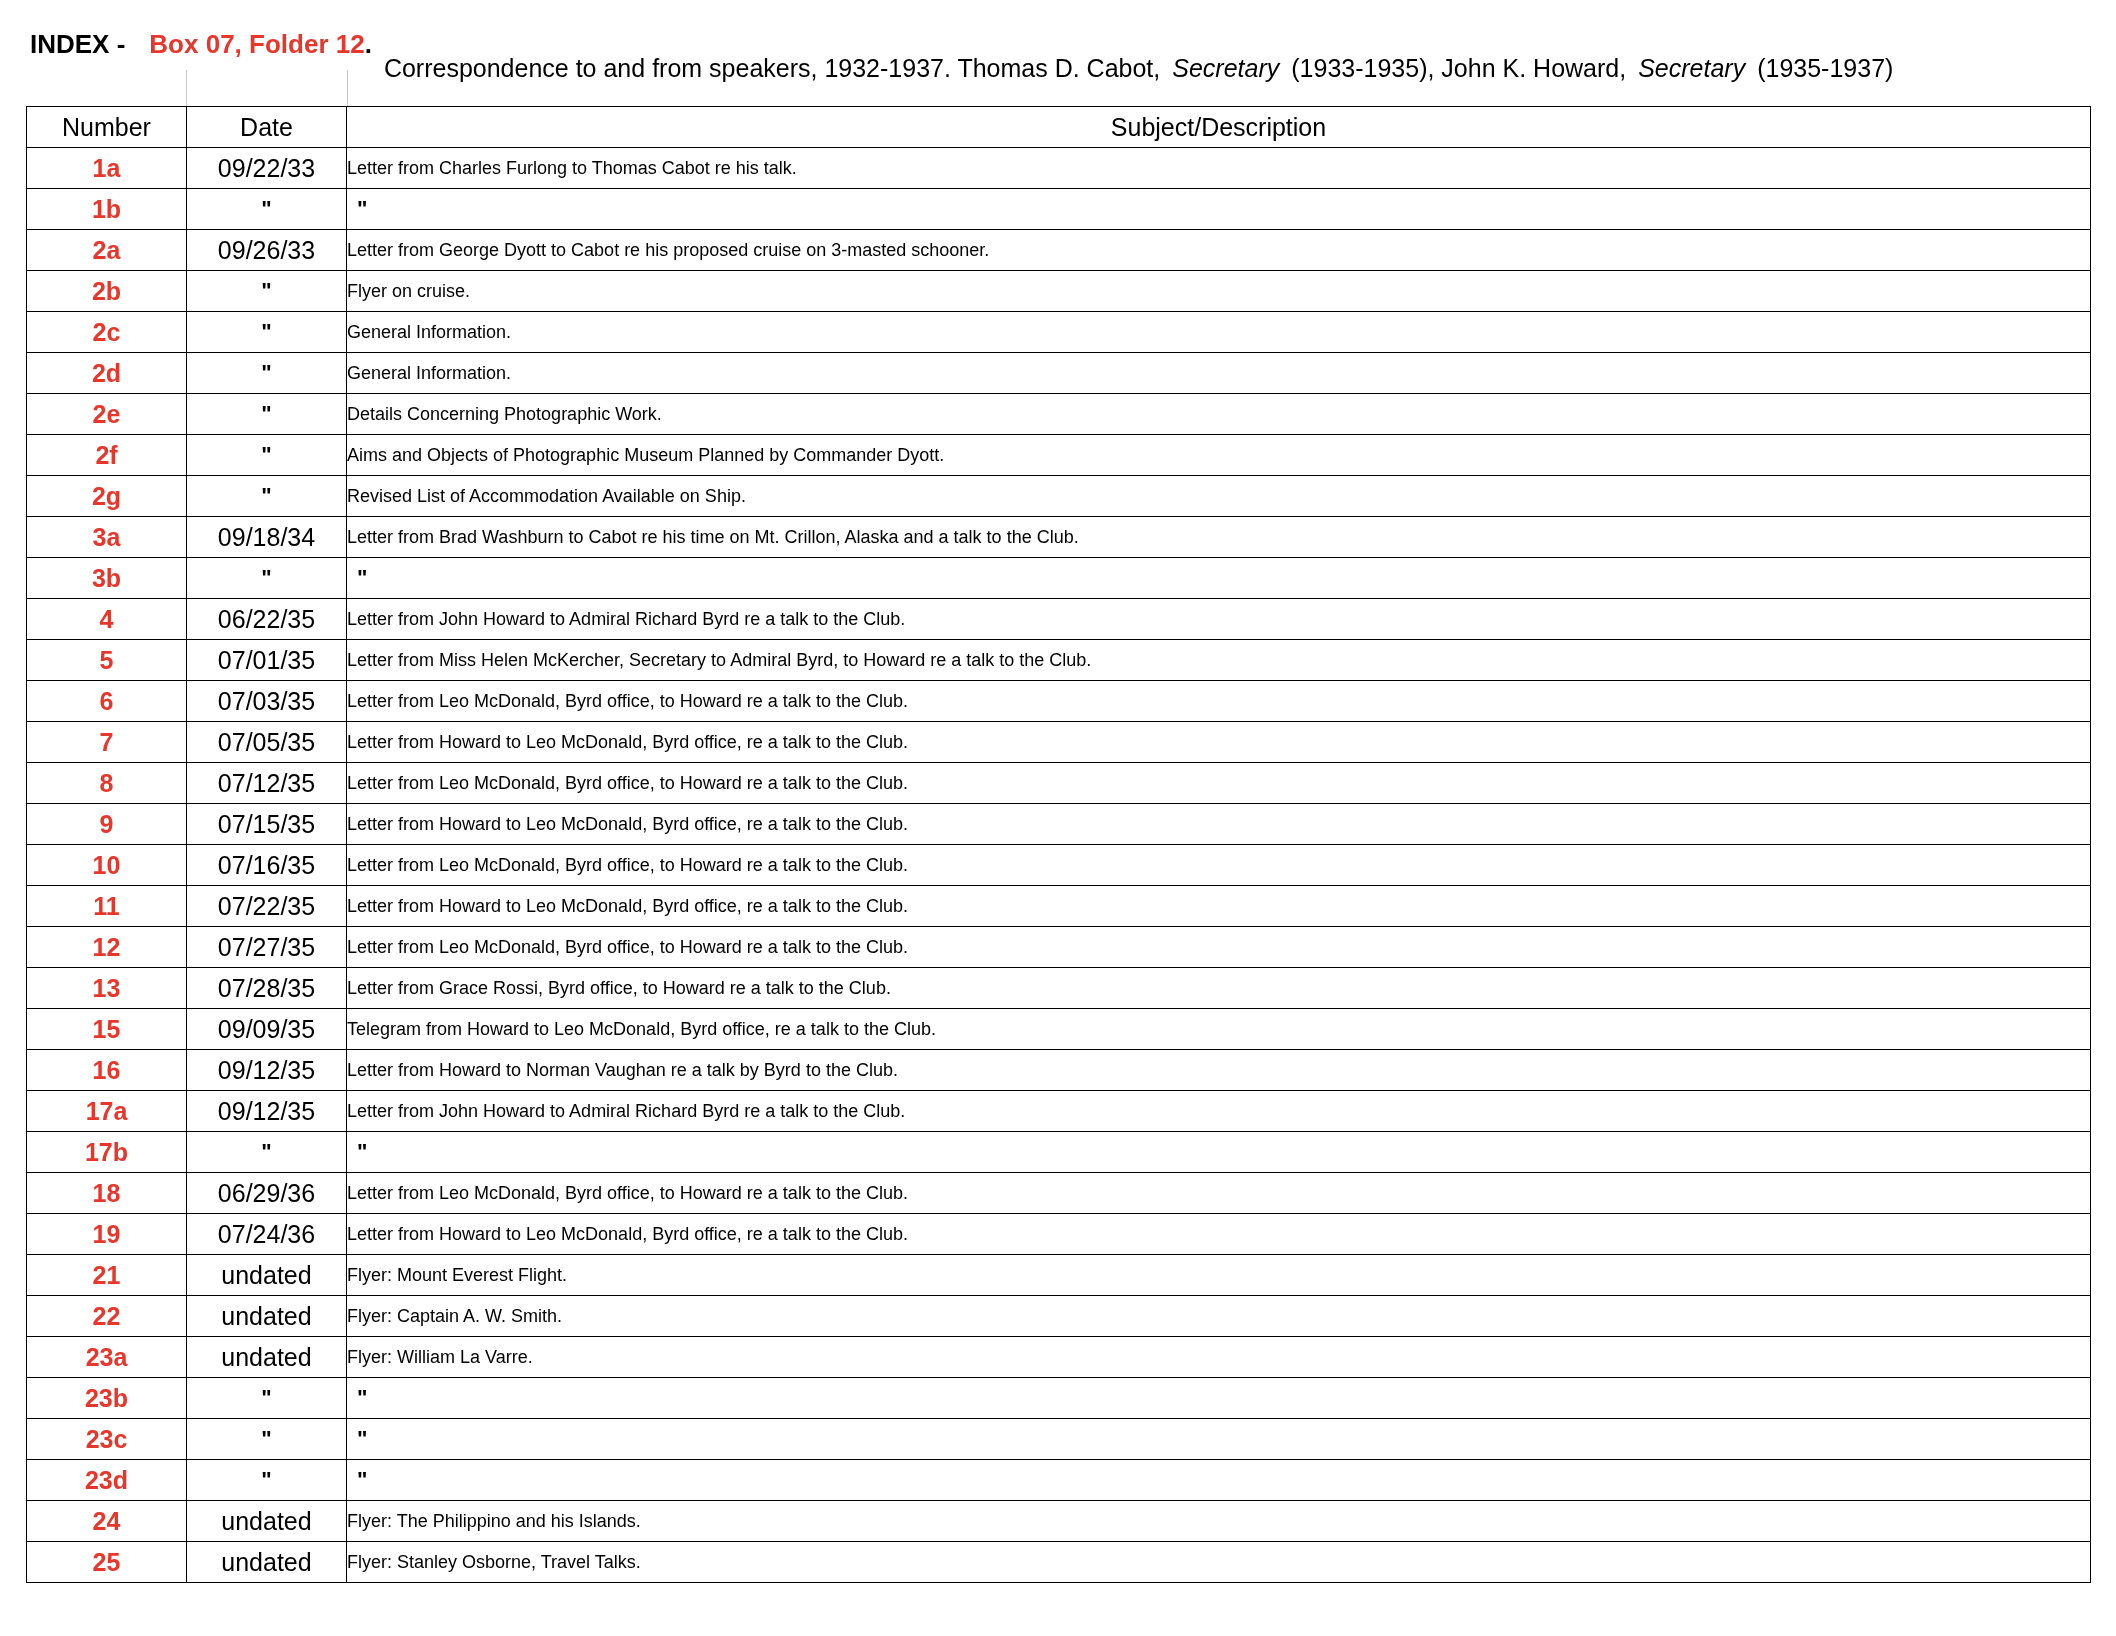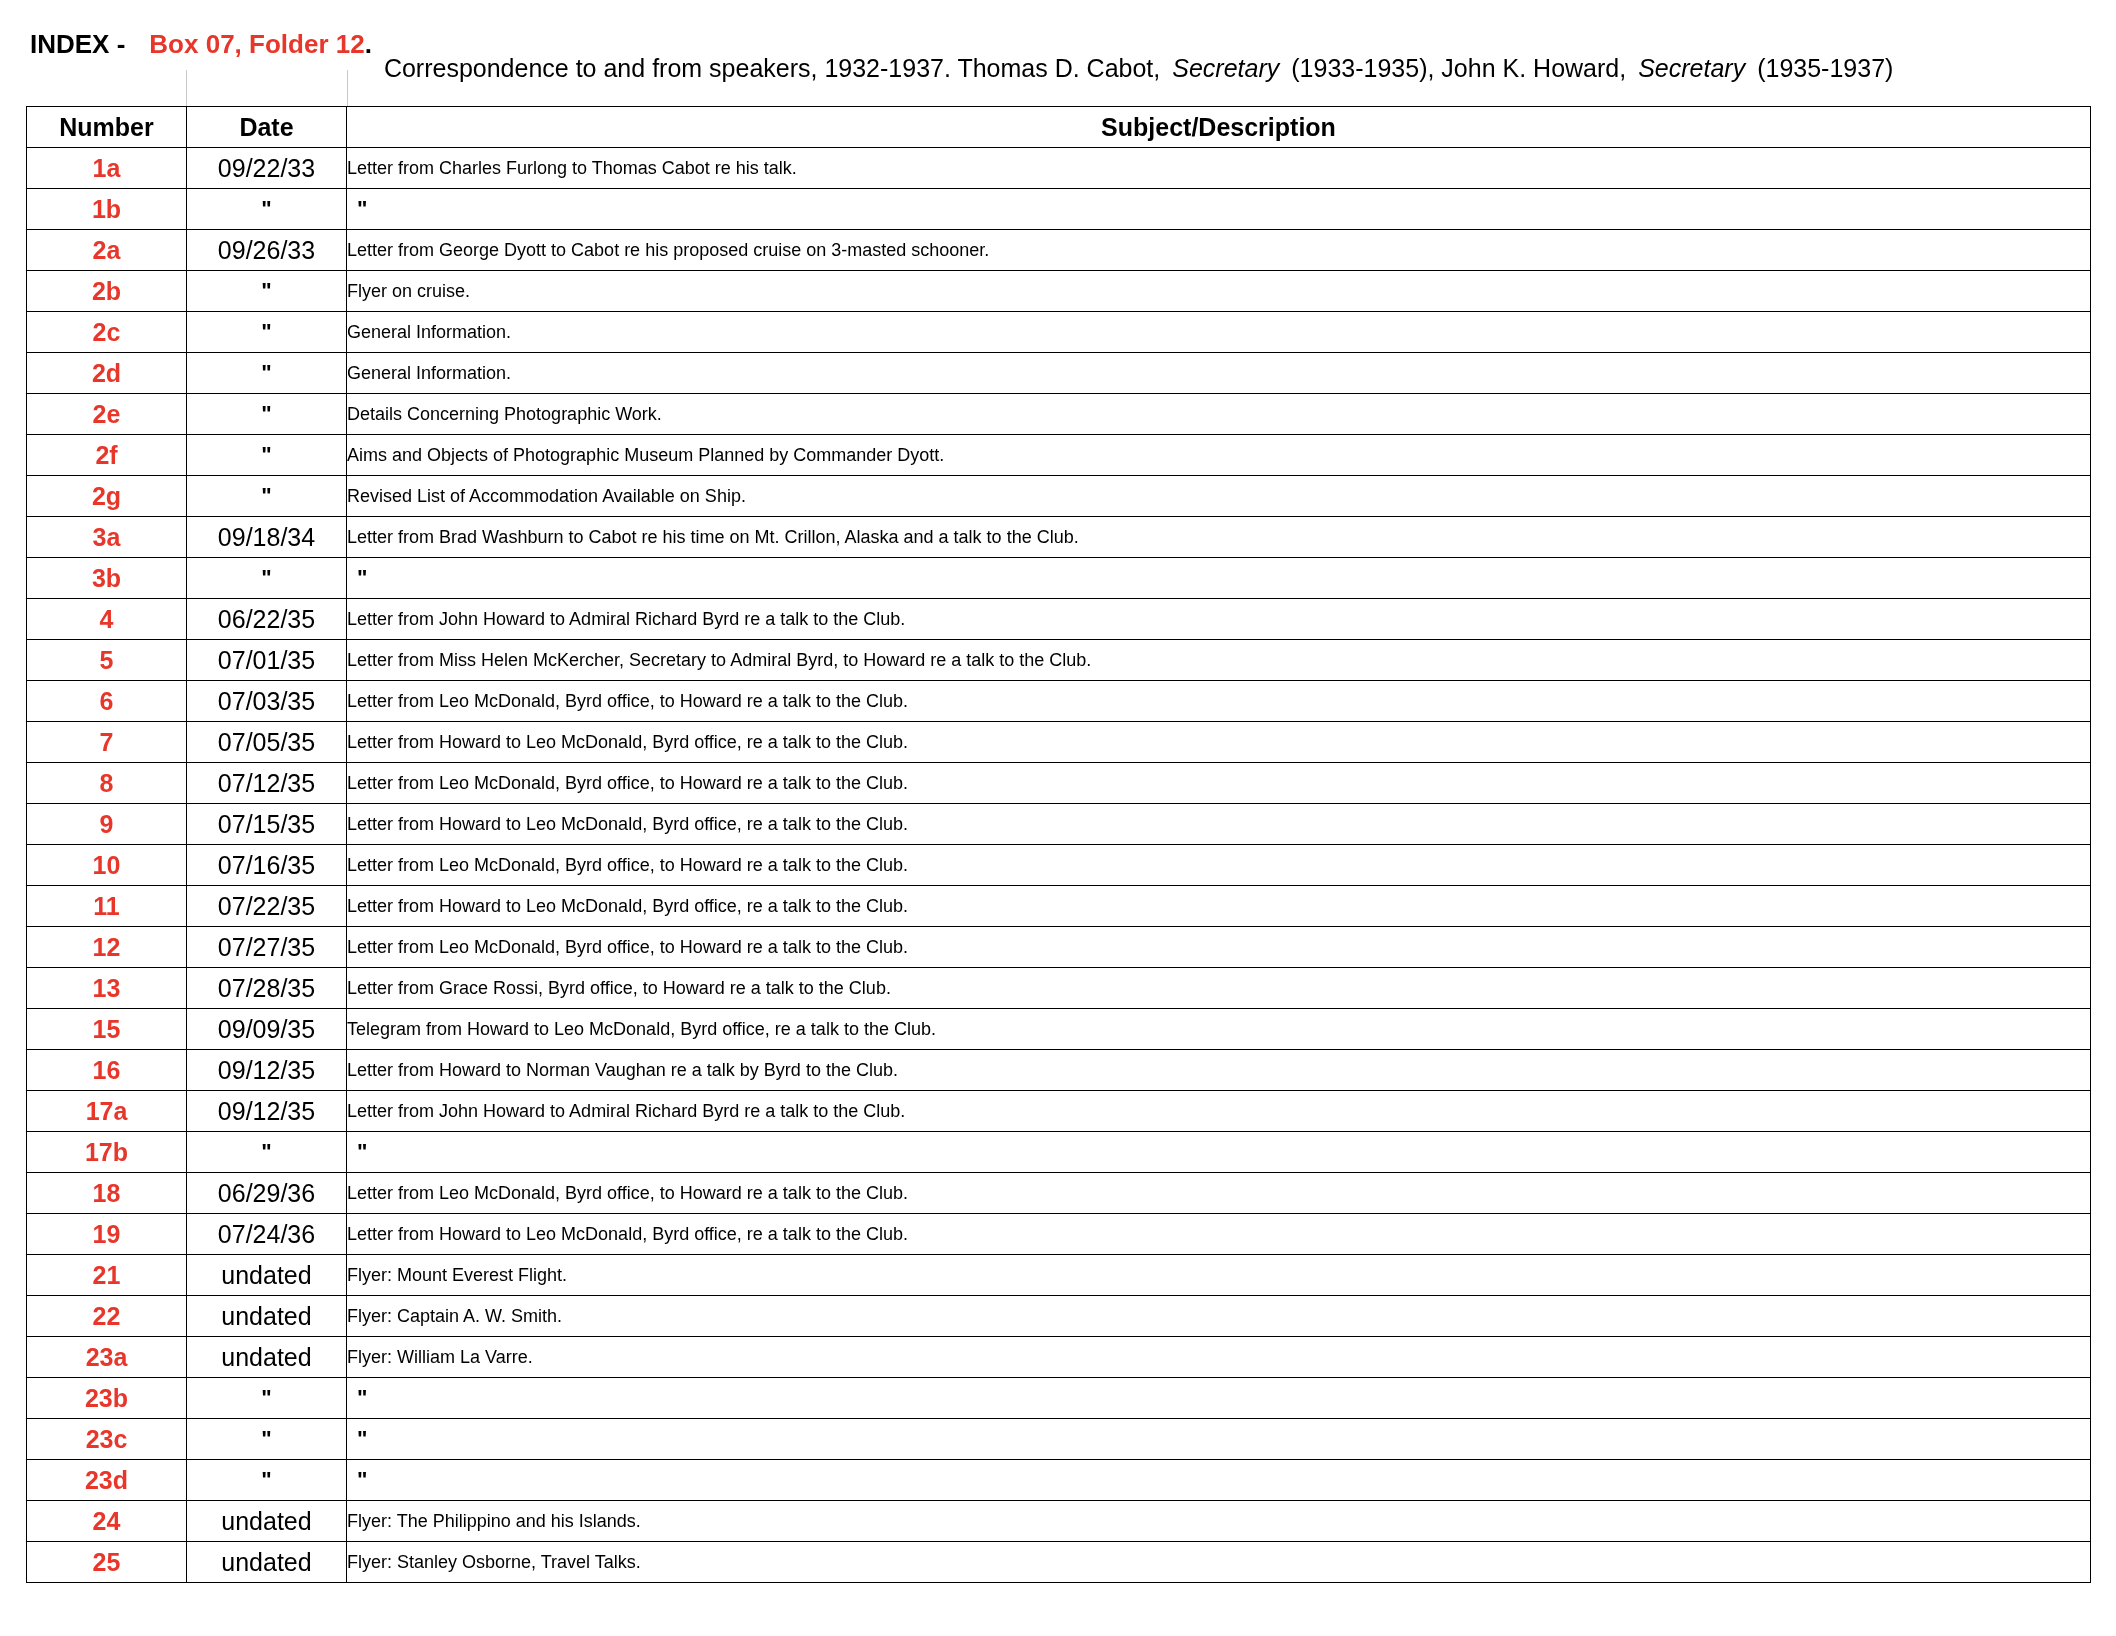--- a/index.html
+++ b/index.html
@@ -69,21 +69,21 @@
     border: 1px solid #000000;
     padding: 0;
     height: 40px;
     vertical-align: middle;
   }
   col.c-number { width: 160px; }
   col.c-date   { width: 160px; }
   col.c-desc   { width: 1744px; }
 
   th.hd {
-    font-weight: bold;
+    font-weight: normal;
     text-align: center;
     font-size: 25px;
     height: 44px;
   }
   td.num {
     text-align: center;
     color: #e8362b;
     font-weight: bold;
     font-size: 25px;
   }

